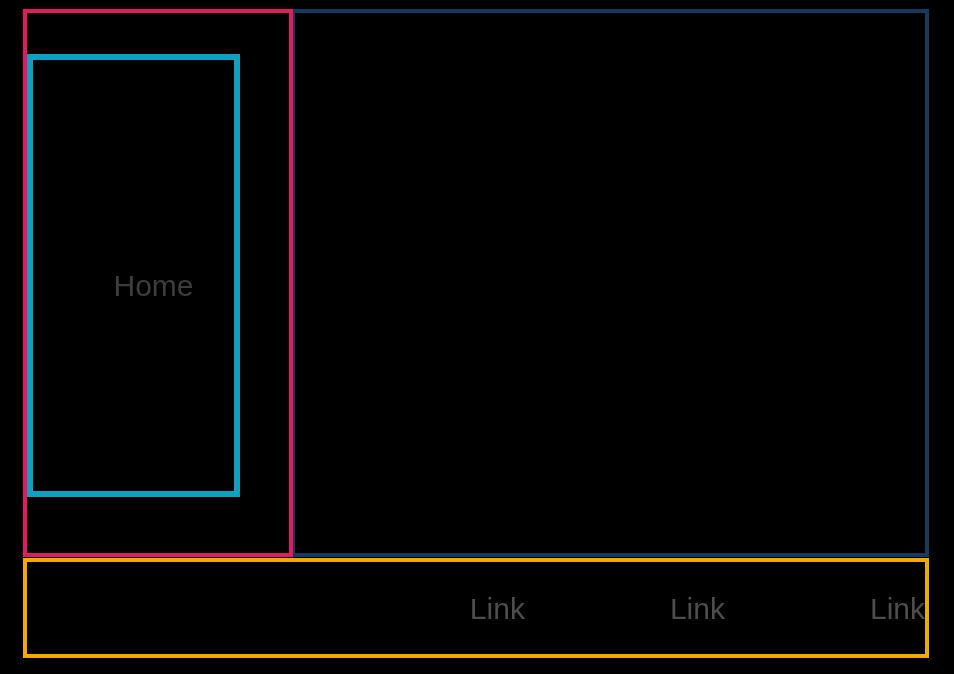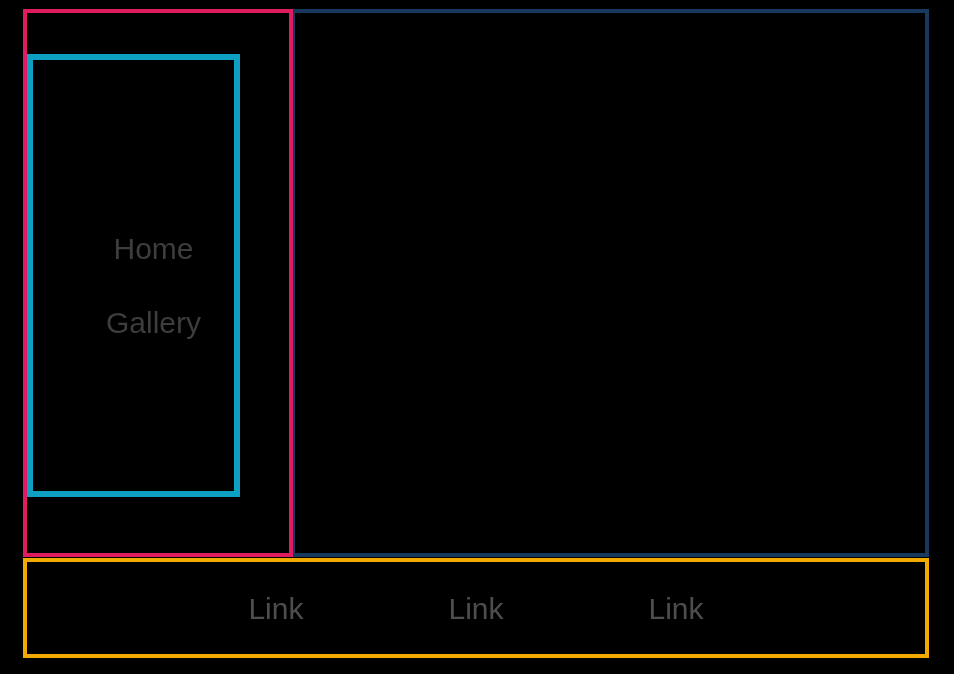--- a/index.html
+++ b/index.html
@@ -59,21 +59,21 @@
   }
   .footer {
     left: 23px;
     top: 558px;
     width: 906px;
     height: 100px;
     border: 4px solid var(--footer_border, #f2a900);
     display: flex;
     flex-direction: row;
     align-items: center;
-    justify-content: center;
+    justify-content: flex-end;
     gap: 145px;
     z-index: 2;
   }
   .footer-link {
     font-size: 30px;
     line-height: 31px;
     color: var(--link_text, #4d4d4d);
     text-decoration: none;
     cursor: pointer;
     white-space: nowrap;
@@ -83,21 +83,20 @@
 <body>
 
 <div class="page">
 
   <nav class="box sidebar-column"></nav>
 
   <main class="box main-content"></main>
 
   <ul class="box nav-menu" style="list-style:none; margin:0;">
     <li class="nav-item">Home</li>
-    <li class="nav-item">Gallery</li>
   </ul>
 
   <footer class="box footer">
     <a class="footer-link">Link</a>
     <a class="footer-link">Link</a>
     <a class="footer-link">Link</a>
   </footer>
 
 </div>
 

